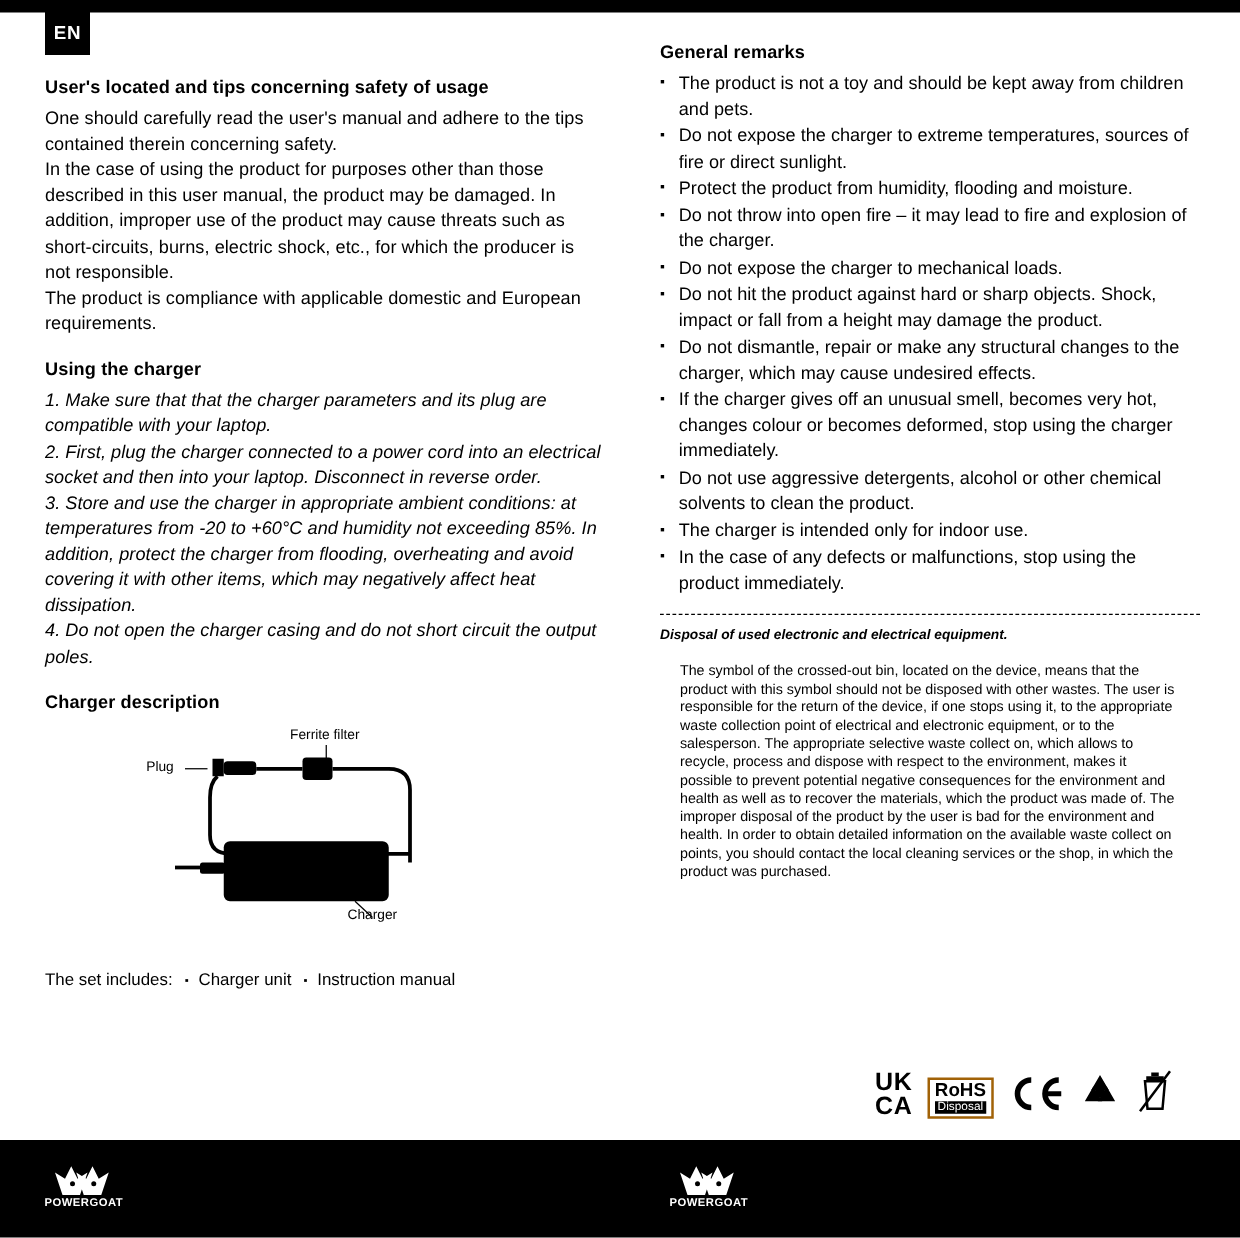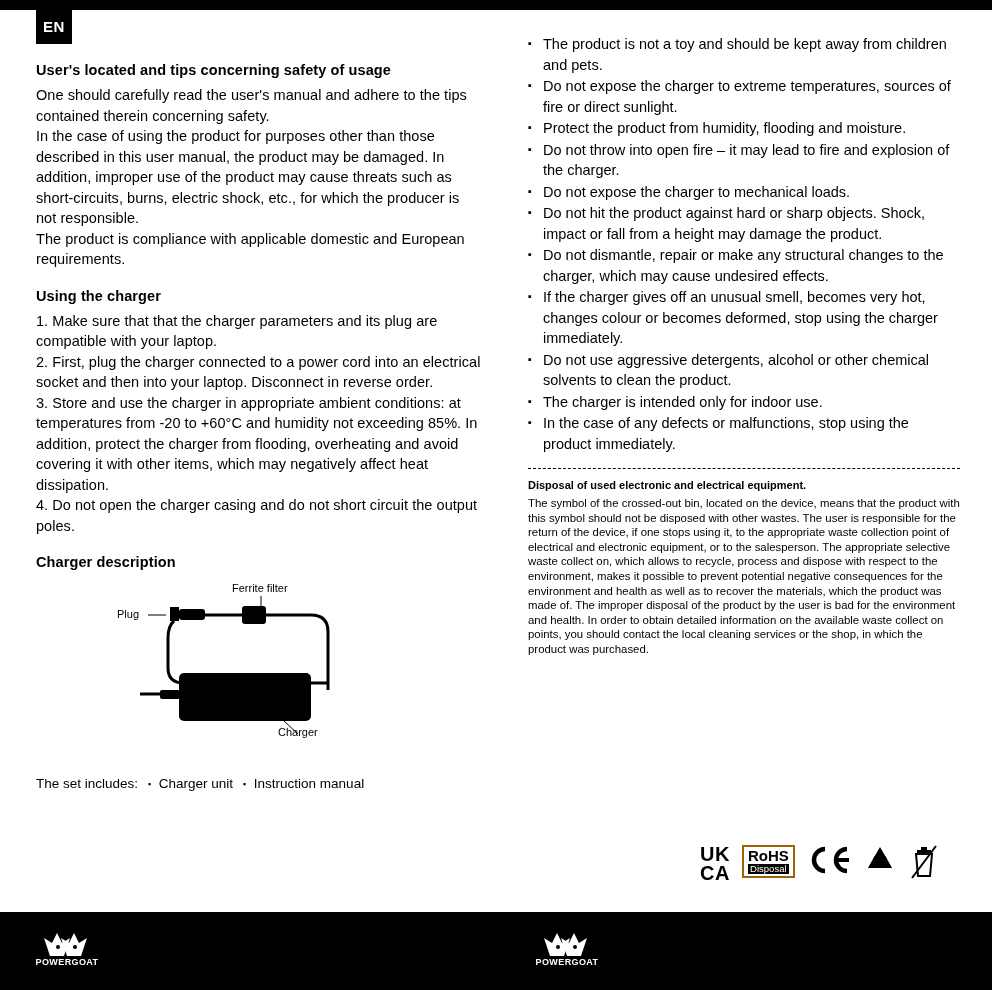--- a/index.html
+++ b/index.html
@@ -93,21 +93,21 @@
   h2.sec.spaced { margin-top: 18px; }
 
   p.body {
     font-size: 14.5px;
     line-height: 20.5px;
     margin: 0;
     letter-spacing: .05px;
   }
   p.body + p.body { margin-top: 0px; }
 
-  .steps p { margin: 0; }
+  .steps p { margin: 0; font-style: italic; }
 
   ul.bullets {
     list-style: none;
     margin: 0;
     padding: 0;
   }
   ul.bullets li {
     position: relative;
     padding-left: 15px;
     font-size: 14.5px;
@@ -128,25 +128,26 @@
     width: 100%;
   }
 
   .disposal {
     margin-top: 10px;
   }
   .disposal h3 {
     font-size: 11px;
     font-weight: bold;
     margin: 0 0 5px 0;
+    font-style: italic;
   }
   .disposal p {
     font-size: 11.4px;
     line-height: 14.6px;
-    margin: 0;
+    margin: 16px;
     text-align: left;
   }
 
   
   .diagram {
     position: relative;
     margin-top: 8px;
     width: 445px;
     height: 190px;
   }
@@ -166,21 +167,21 @@
   }
 
   
   .marks {
     position: absolute;
     left: 700px;
     top: 845px;
     width: 250px;
     height: 50px;
     display: flex;
-    align-items: flex-start;
+    align-items: flex-end;
     gap: 12px;
   }
   .ukca {
     font-size: 20px;
     font-weight: bold;
     line-height: 19px;
     letter-spacing: .5px;
   }
   .rohs {
     border: 2px solid #a16207;
@@ -255,20 +256,21 @@
       <span class="sq">▪</span>
       <span>Charger unit</span>
       <span class="sq">▪</span>
       <span>Instruction manual</span>
     </div>
 
   </div>
 
   <div class="col-right">
 
+    <h2 class="sec">General remarks</h2>
 
     <ul class="bullets">
       <li>The product is not a toy and should be kept away from children and pets.</li>
       <li>Do not expose the charger to extreme temperatures, sources of fire or direct sunlight.</li>
       <li>Protect the product from humidity, flooding and moisture.</li>
       <li>Do not throw into open fire – it may lead to fire and explosion of the charger.</li>
       <li>Do not expose the charger to mechanical loads.</li>
       <li>Do not hit the product against hard or sharp objects. Shock, impact or fall from a height may damage the product.</li>
       <li>Do not dismantle, repair or make any structural changes to the charger, which may cause undesired effects.</li>
       <li>If the charger gives off an unusual smell, becomes very hot, changes colour or becomes deformed, stop using the charger immediately.</li>

